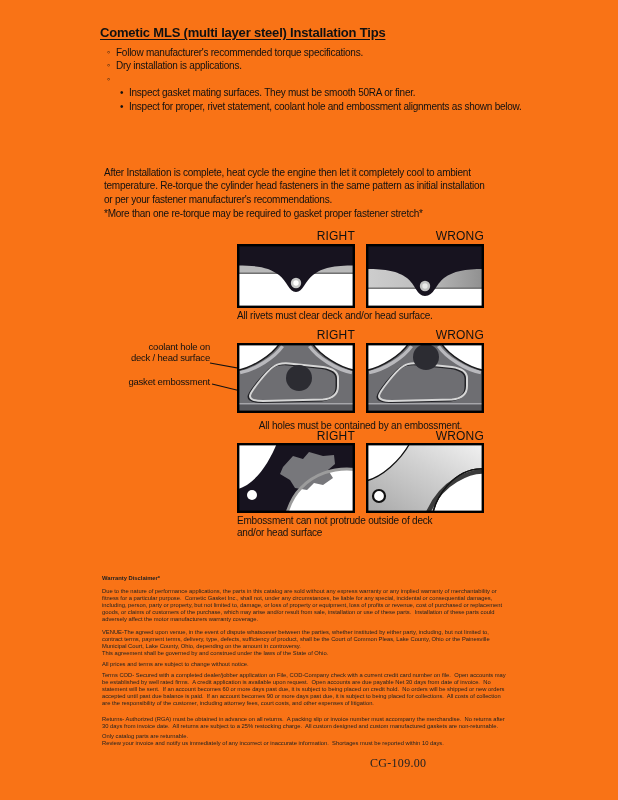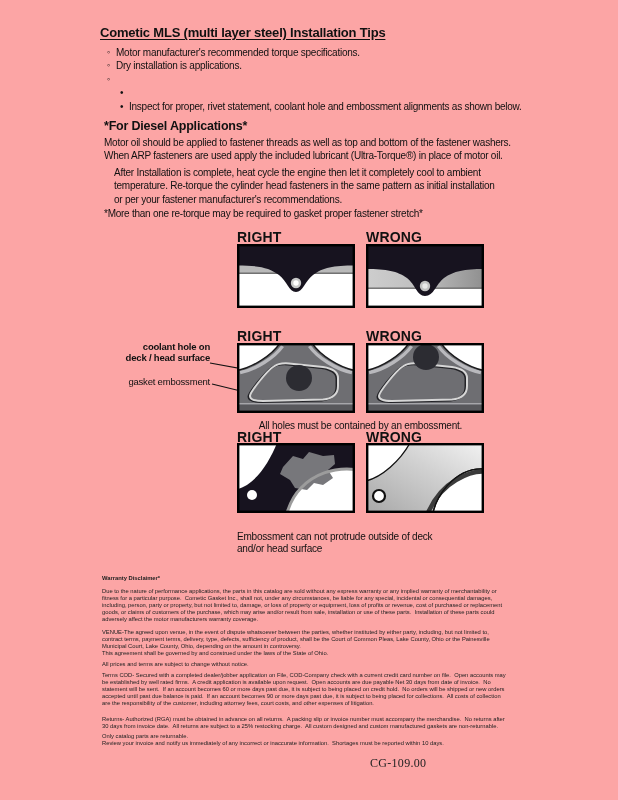--- a/index.html
+++ b/index.html
@@ -1,77 +1,75 @@
 <!DOCTYPE html>
 <html><head>
 <meta charset="utf-8">
 <style>
   html,body{margin:0;padding:0;background:#fff;}
   .page{
-    position:relative;width:618px;height:800px;background:#fca5a5;
+    position:relative;width:618px;height:800px;background:#f97316;
     font-family:"Liberation Sans", sans-serif;color:#111;overflow:hidden;
   }
   .abs{position:absolute;}
   
   .title{
     left:100px;top:25px;font-size:13px;font-weight:bold;letter-spacing:-0.2px;
     text-decoration:underline;text-underline-offset:2px;
   }
   .bullets{left:107px;top:46px;font-size:10px;letter-spacing:-0.25px;line-height:13.4px;}
   .b-row{display:flex;}
   .b-row .marker{width:9px;font-size:9px;line-height:13.4px;}
   .b-row.sub{margin-left:13px;}
   .b-row.sub .marker{font-size:10px;}
   .diesel-heading{left:104px;top:119px;font-size:12.5px;font-weight:bold;letter-spacing:-0.2px;}
   .para{font-size:10px;letter-spacing:-0.25px;line-height:13.4px;white-space:pre-line;}
   .para1{left:104px;top:136px;}
-  .para2{left:114px;top:166px;}
+  .para2{left:104px;top:166px;}
   .para3{left:104px;top:207px;}
   
-  .dg-label{width:118px;text-align:left;font-size:14px;font-weight:bold;letter-spacing:0.2px;}
+  .dg-label{width:118px;text-align:right;font-size:12px;font-weight:normal;letter-spacing:0.2px;}
   .dg-box{width:118px;height:64px;}
   .dg-box svg{display:block;}
   .caption{font-size:10px;letter-spacing:-0.2px;line-height:12px;white-space:pre-line;}
   .annot{font-size:9.5px;letter-spacing:-0.2px;line-height:11px;white-space:pre-line;text-align:right;width:112px;}
   
   .disc{font-size:5.8px;line-height:7px;white-space:pre;letter-spacing:0;color:#222;}
   .disc-heading{font-weight:bold;}
   .footer{left:370px;top:756px;font-size:12px;letter-spacing:0.3px;color:#222;font-family:Liberation Serif, serif;}
 </style>
 </head>
 <body>
 
 <div class="page">
 
   <div class="abs title">Cometic MLS (multi layer steel) Installation Tips</div>
 
   <div class="abs bullets">
     <div class="b-row">
       <span class="marker">◦</span>
-      <span>Motor manufacturer's recommended torque specifications.</span>
+      <span>Follow manufacturer's recommended torque specifications.</span>
     </div>
     <div class="b-row">
       <span class="marker">◦</span>
       <span>Dry installation is applications.</span>
     </div>
     <div class="b-row">
       <span class="marker">◦</span>
     </div>
     <div class="b-row sub">
       <span class="marker">•</span>
+      <span>Inspect gasket mating surfaces.  They must be smooth 50RA or finer.</span>
     </div>
     <div class="b-row sub">
       <span class="marker">•</span>
       <span>Inspect for proper, rivet statement, coolant hole and embossment alignments as shown below.</span>
     </div>
   </div>
 
-  <div class="abs diesel-heading">*For Diesel Applications*</div>
-  <div class="abs para para1">Motor oil should be applied to fastener threads as well as top and bottom of the fastener washers.
-When ARP fasteners are used apply the included lubricant (Ultra-Torque®) in place of motor oil.</div>
   <div class="abs para para2">After Installation is complete, heat cycle the engine then let it completely cool to ambient
 temperature. Re-torque the cylinder head fasteners in the same pattern as initial installation
 or per your fastener manufacturer's recommendations.</div>
   <div class="abs para para3">*More than one re-torque may be required to gasket proper fastener stretch*</div>
 
   <div class="abs dg-label" style="left:237px;top:229px;">RIGHT</div>
   <div class="abs dg-label" style="left:366px;top:229px;">WRONG</div>
 
   <div class="abs dg-box" style="left:237px;top:244px;">
     <svg width="118" height="64" viewBox="0 0 118 64">
@@ -97,25 +95,26 @@
       <rect width="118" height="64" fill="#ffffff"></rect>
       <rect x="0" y="25" width="118" height="19" fill="url(#wedge1)"></rect>
       <rect x="0" y="43.6" width="118" height="1.2" fill="#5a5a5a"></rect>
       <path d="M0,0 H118 V25 C98,25 88,27 78,34 C70,40 68,52 59,52 C51,52 49,40 41,34 C31,27 21,25 0,25 Z" fill="#17131f"></path>
       <circle cx="59" cy="42" r="5.2" fill="#c2c2c2"></circle>
       <circle cx="59" cy="42" r="2.7" fill="#e9e9e9"></circle>
       <rect x="1.2" y="1.2" width="115.6" height="61.6" fill="none" stroke="#000" stroke-width="2.4"></rect>
     </svg>
   </div>
 
+  <div class="abs caption" style="left:237px;top:310px;">All rivets must clear deck and/or head surface.</div>
 
   <div class="abs dg-label" style="left:237px;top:328px;">RIGHT</div>
   <div class="abs dg-label" style="left:366px;top:328px;">WRONG</div>
 
-  <div class="abs annot" style="left:98px;top:341px;font-weight:bold;">coolant hole on
+  <div class="abs annot" style="left:98px;top:341px;">coolant hole on
 deck / head surface</div>
   <div class="abs annot" style="left:98px;top:376px;text-align:right;">gasket embossment</div>
   <svg class="abs" style="left:205px;top:355px;" width="100" height="48">
     <line x1="5" y1="8" x2="81" y2="22" stroke="#111" stroke-width="1.2"></line>
     <line x1="7" y1="29" x2="52" y2="40" stroke="#111" stroke-width="1.2"></line>
   </svg>
 
   <div class="abs dg-box" style="left:237px;top:343px;height:70px;">
     <svg width="118" height="70" viewBox="0 0 118 70">
       <rect width="118" height="70" fill="#6e6e72"></rect>
@@ -175,21 +174,21 @@
       </defs>
       <rect width="118" height="70" fill="#ffffff"></rect>
       <path d="M44,0 H118 V26 C102,25 90,33 81,43 C73,52 69,60 67,70 H0 V38 C16,34 34,18 44,0 Z" fill="url(#band3)" stroke="#111" stroke-width="1.3"></path>
       <path d="M62,70 C68,56 78,44 90,37 C100,31 110,28 118,28.5" fill="none" stroke="#3b3b3b" stroke-width="4.5"></path>
       <path d="M67,70 C69,60 73,52 81,43 C90,33 102,25 118,26" fill="none" stroke="#111" stroke-width="1.3"></path>
       <circle cx="13" cy="53" r="6" fill="#ffffff" stroke="#111" stroke-width="2.2"></circle>
       <rect x="1.2" y="1.2" width="115.6" height="67.6" fill="none" stroke="#000" stroke-width="2.4"></rect>
     </svg>
   </div>
 
-  <div class="abs caption" style="left:237px;top:531px;">Embossment can not protrude outside of deck
+  <div class="abs caption" style="left:237px;top:515px;">Embossment can not protrude outside of deck
 and/or head surface</div>
 
   <div class="abs disc disc-heading" style="left:102px;top:575px;">Warranty Disclaimer*</div>
   <div class="abs disc" style="left:102px;top:588px;">Due to the nature of performance applications, the parts in this catalog are sold without any express warranty or any implied warranty of merchantability or
 fitness for a particular purpose.  Cometic Gasket Inc., shall not, under any circumstances, be liable for any special, incidental or consequential damages,
 including, person, party or property, but not limited to, damage, or loss of property or equipment, loss of profits or revenue, cost of purchased or replacement
 goods, or claims of customers of the purchase, which may arise and/or result from sale, installation or use of these parts.  Installation of these parts could
 adversely affect the motor manufacturers warranty coverage.</div>
   <div class="abs disc" style="left:102px;top:629px;">VENUE-The agreed upon venue, in the event of dispute whatsoever between the parties, whether instituted by either party, including, but not limited to,
 contract terms, payment terms, delivery, type, defects, sufficiency of product, shall be the Court of Common Pleas, Lake County, Ohio or the Painesville

